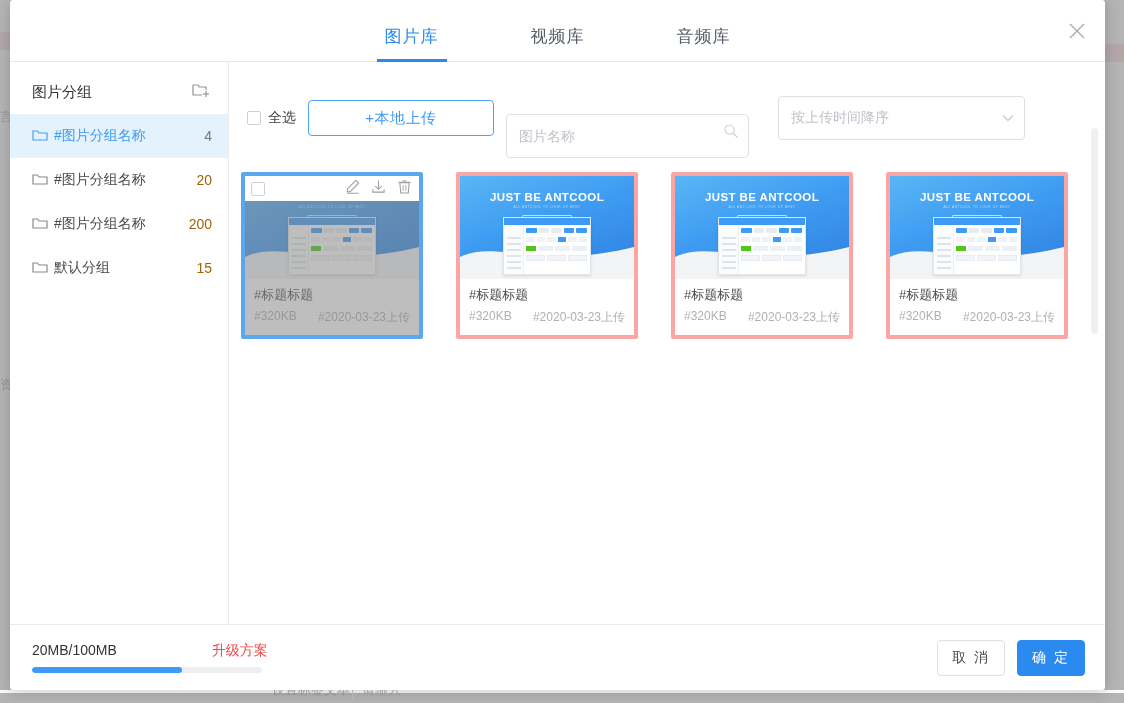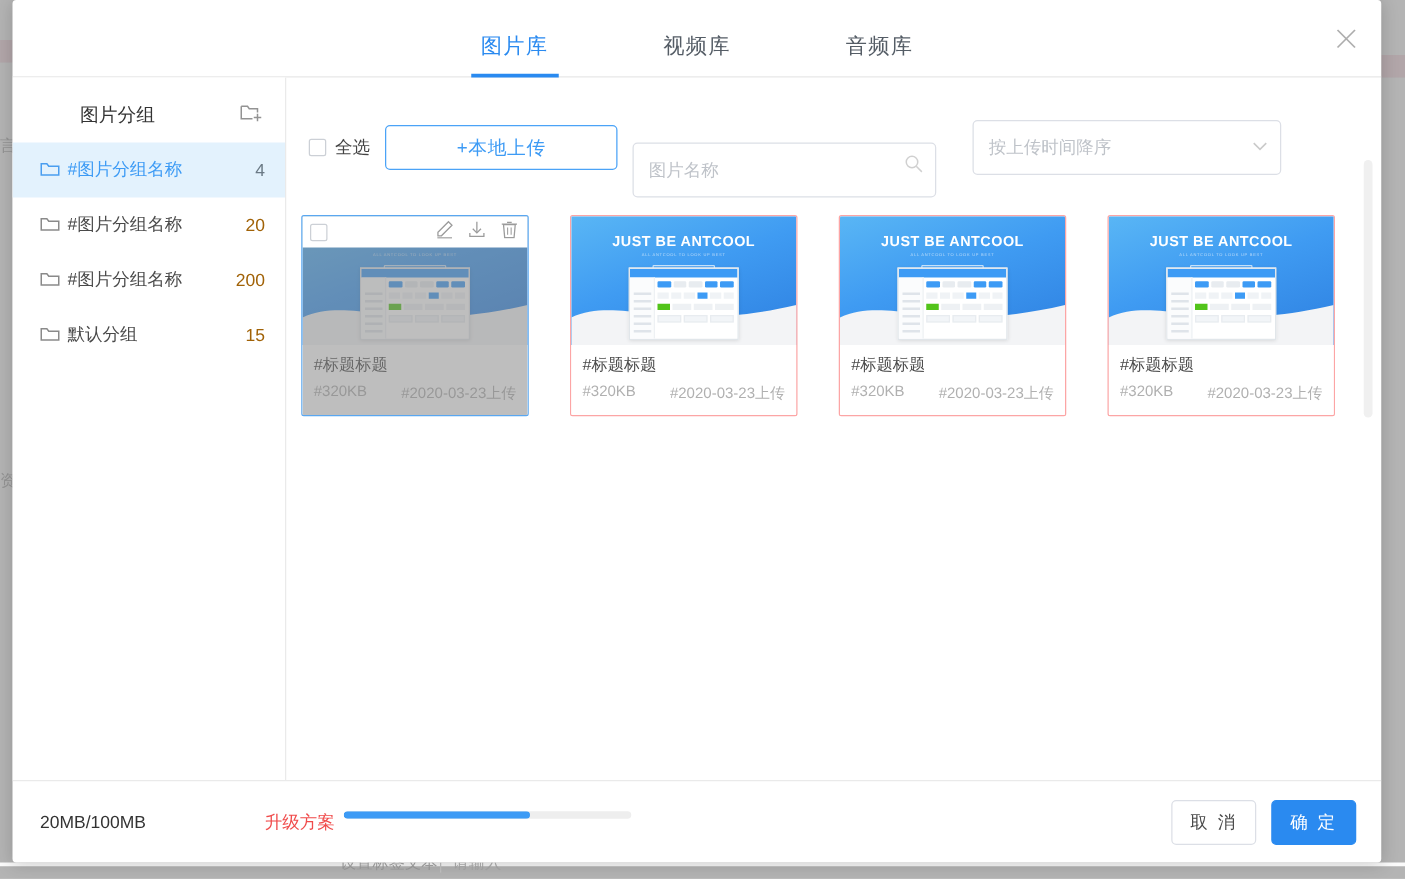--- a/index.html
+++ b/index.html
@@ -80,21 +80,20 @@
   .sidebar {
     width: 219px; flex: 0 0 219px;
     border-right: 1px solid #eaeaea;
     padding-top: 8px;
     background: #fff;
   }
   .sidebar-head {
     height: 44px;
     display: flex; align-items: center; justify-content: space-between;
     padding: 0 18px 0 22px;
-    margin-left: 32px;
   }
   .sidebar-title { font-size: 15px; color: #333; }
   .add-folder-icon { cursor: pointer; opacity: .65; display: block; }
   .group-item {
     height: 44px;
     display: flex; align-items: center;
     padding: 0 16px 0 22px;
     cursor: pointer;
     color: #4a4a4a;
     font-size: 14px;
@@ -163,21 +162,21 @@
   }
 
   
   .grid {
     display: flex; flex-wrap: wrap;
     gap: 33px;
     padding: 14px 0 0 12px;
   }
   .card {
     width: 182px;
-    border: 1px solid #fca5a5;
+    border: 4px solid #fca5a5;
     border-radius: 2px;
     background: #fff;
     position: relative;
     cursor: pointer;
     overflow: hidden;
   }
   .card.selected { border-color: #5aa7f0; }
   .thumb {
     position: relative;
     height: 103px;
@@ -278,21 +277,21 @@
     cursor: pointer;
   }
 
   
   .modal-footer {
     flex: 0 0 66px; height: 66px;
     border-top: 1px solid #eaeaea;
     display: flex; align-items: center; justify-content: space-between;
     padding: 0 20px 0 22px;
   }
-  .storage { display: flex; flex-direction: row; gap: 7px; }
+  .storage { display: flex; flex-direction: column; gap: 7px; }
   .storage-row { display: flex; align-items: baseline; gap: 95px; }
   .storage-text { font-size: 14px; color: #333; }
   .upgrade-link { font-size: 14px; color: #f04b4b; cursor: pointer; }
   .progress-track {
     width: 230px; height: 6px; background: #eeeeee; border-radius: 3px;
     overflow: hidden;
   }
   .progress-fill { height: 100%; width: 65%; background: #3d9bf5; border-radius: 3px; }
   .footer-btns { display: flex; gap: 12px; }
   .btn {

